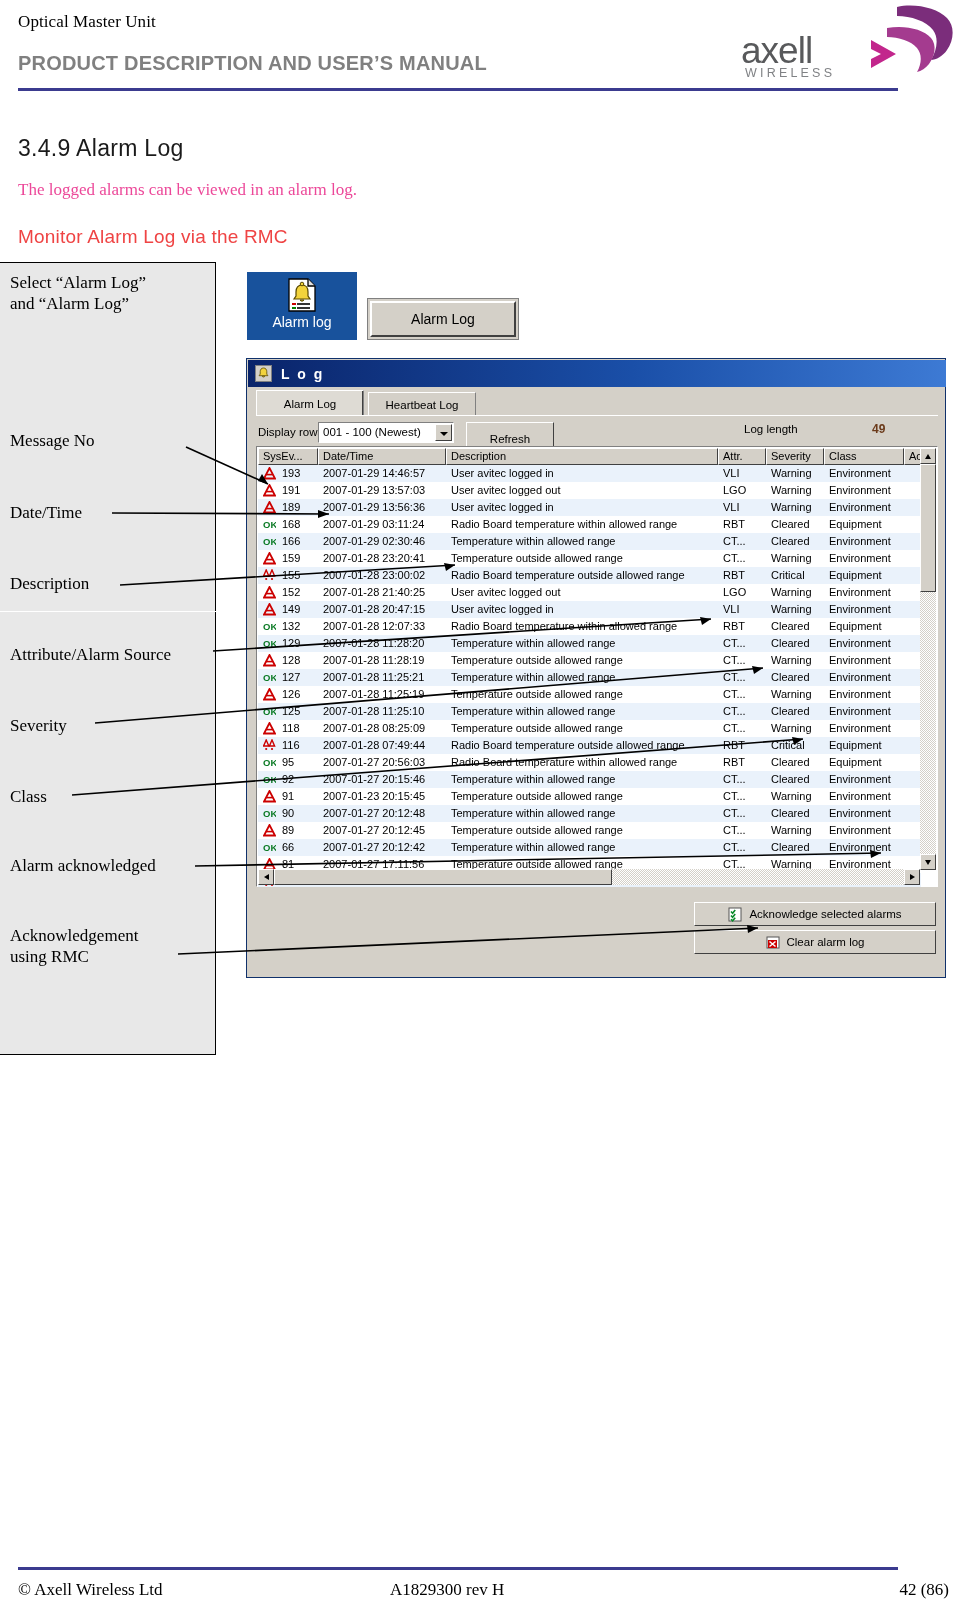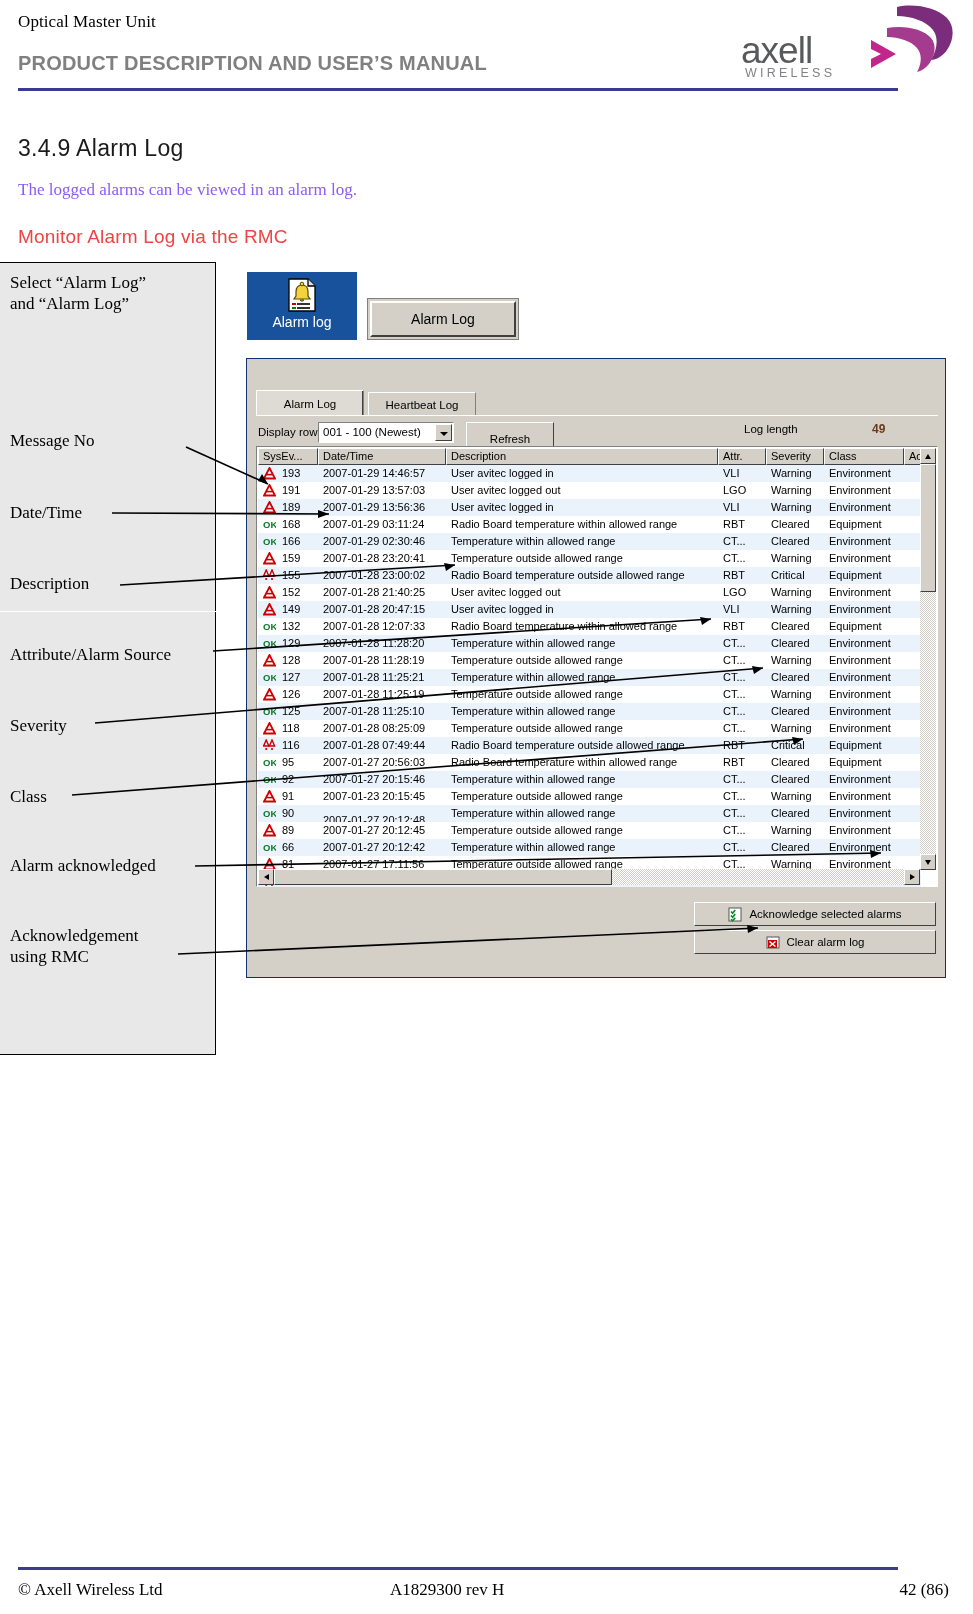--- a/index.html
+++ b/index.html
@@ -45,21 +45,21 @@
 
   
   .sec-num {
     position:absolute; left:18px; top:135px;
     font-family:"Liberation Sans", sans-serif;
     font-size:23px; color:#1a1a1a; letter-spacing:.3px;
   }
   .sec-para {
     position:absolute; left:18px; top:180px;
     font-family:"Liberation Serif", serif;
-    font-size:17px; color:#8b5cf6;
+    font-size:17px; color:#ec4899;
   }
   .sub-head {
     position:absolute; left:18px; top:226px;
     font-family:"Liberation Sans", sans-serif;
     font-size:19px; color:#ef4444; letter-spacing:.2px;
   }
 
   
   .callout-panel {
     position:absolute; left:0px; top:262px; width:216px; height:793px;
@@ -324,20 +324,29 @@
     <rect x="7" y="29" width="4" height="2" fill="#008000"></rect>
     <rect x="12" y="29" width="13" height="2" fill="#333"></rect>
   </svg>
   <div class="lbl">Alarm log</div>
 </div>
 <div class="alarmlog-btn-outer"></div>
 <div class="alarmlog-btn">Alarm Log</div>
 
 <div class="logwin">
 
+  <div class="logwin-title">
+    <span class="tbico">
+      <svg width="15" height="15" viewBox="0 0 15 15">
+        <path d="M7.5 2 c2.2 0 3.3 1.6 3.3 3.7 v2.4 l1.1 1.6 h-8.8 l1.1 -1.6 v-2.4 c0 -2.1 1.1 -3.7 3.3 -3.7 z" fill="#f2d33c" stroke="#5a4a00" stroke-width=".8"></path>
+        <path d="M6.2 10.2 a1.4 1.4 0 0 0 2.6 0 z" fill="#f2d33c" stroke="#5a4a00" stroke-width=".7"></path>
+      </svg>
+    </span>
+    <span class="ttl">L o g</span>
+  </div>
 
   <div class="logwin-body">
 
     <div class="tabstrip">
       <div class="tab active" style="left:0px; width:108px;">Alarm Log</div>
       <div class="tab" style="left:112px; width:108px;">Heartbeat Log</div>
     </div>
     <div class="tabpane-top"></div>
 
     <div class="ctlrow">
@@ -622,21 +631,21 @@
               <div class="gc" style="left: 465px; width: 42px;">CT...</div>
               <div class="gc" style="left: 513px; width: 52px;">Warning</div>
               <div class="gc" style="left: 571px; width: 74px;">Environment</div>
               <div class="gc" style="left: 651px; width: 38px;"></div>
             </div>
             <div class="grow odd">
               <svg class="sev-ico" viewBox="0 0 13 13">
                 <text x="0" y="10" font-size="9.5" font-weight="bold" fill="#0a7a24" font-family="&quot;Liberation Sans&quot;, sans-serif">OK</text>
               </svg>
               <div class="gc" style="left: 24px; width: 34px;">90</div>
-              <div class="gc" style="left: 65px; width: 122px; margin-top: 7px;">2007-01-27  20:12:48</div>
+              <div class="gc" style="left: 65px; width: 122px;">2007-01-27  20:12:48</div>
               <div class="gc" style="left: 193px; width: 266px;">Temperature within allowed range</div>
               <div class="gc" style="left: 465px; width: 42px;">CT...</div>
               <div class="gc" style="left: 513px; width: 52px;">Cleared</div>
               <div class="gc" style="left: 571px; width: 74px;">Environment</div>
               <div class="gc" style="left: 651px; width: 38px;"></div>
             </div>
             <div class="grow even">
               <svg class="sev-ico" viewBox="0 0 13 13">
                 <path d="M6.5 1 L1 11.5 L12 11.5 Z" fill="none" stroke="#cc0000" stroke-width="1.8"></path>
                 <path d="M3.3 7.6 L9.7 7.6" stroke="#cc0000" stroke-width="1.6"></path>

